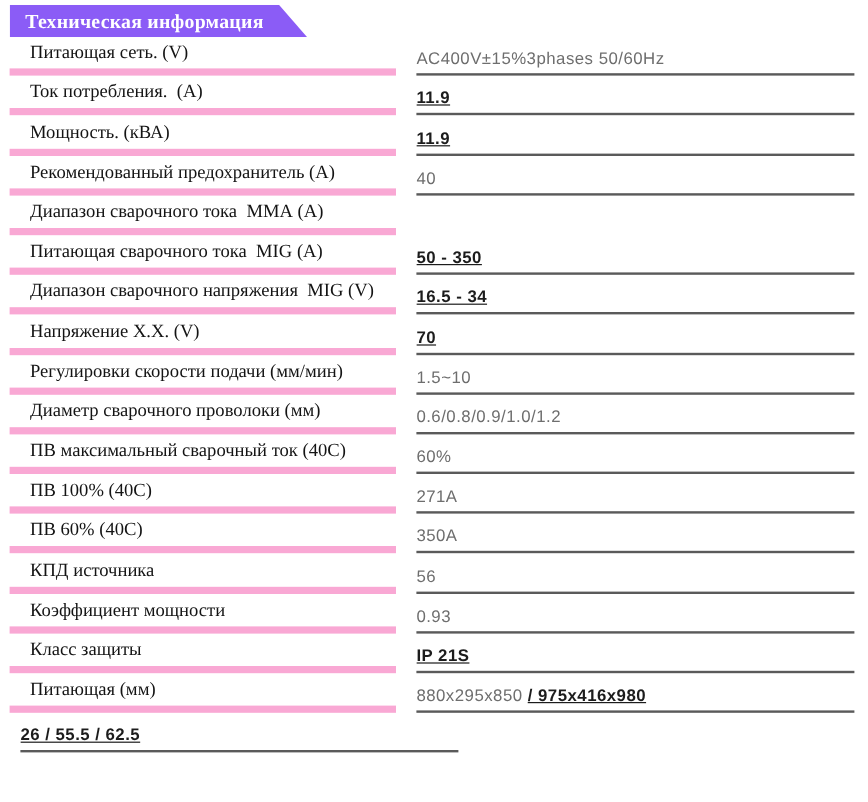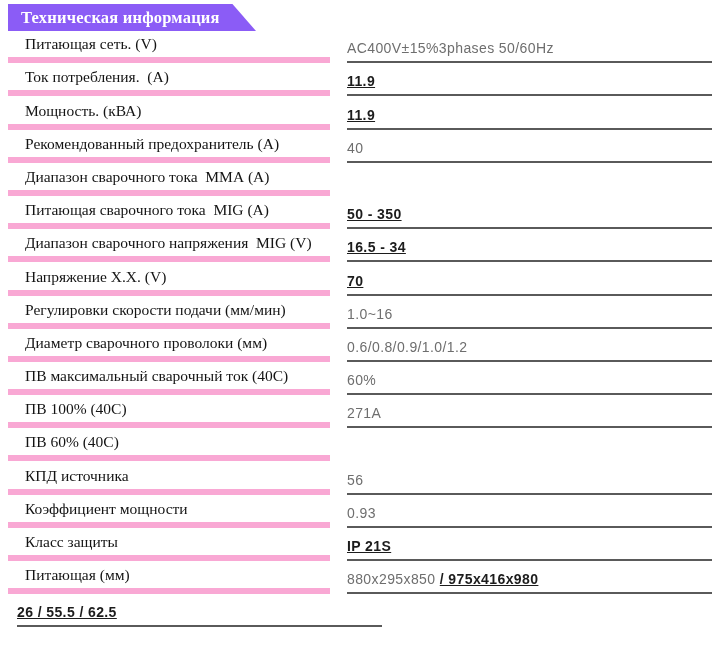--- a/index.html
+++ b/index.html
@@ -126,40 +126,41 @@
         <div class="value-cell"><span class="strong">16.5 - 34</span></div>
       </div>
       <div class="spec-row">
         <div class="label-cell">Напряжение Х.Х. (V)</div>
         <div class="col-gap"></div>
         <div class="value-cell"><span class="strong">70</span></div>
       </div>
       <div class="spec-row">
         <div class="label-cell">Регулировки скорости подачи (мм/мин)</div>
         <div class="col-gap"></div>
-        <div class="value-cell"><span>1.0~16</span></div>
+        <div class="value-cell"><span>1.5~10</span></div>
       </div>
       <div class="spec-row">
         <div class="label-cell">Диаметр сварочного проволоки (мм)</div>
         <div class="col-gap"></div>
         <div class="value-cell"><span>0.6/0.8/0.9/1.0/1.2</span></div>
       </div>
       <div class="spec-row">
         <div class="label-cell">ПВ максимальный сварочный ток (40C)</div>
         <div class="col-gap"></div>
         <div class="value-cell"><span>60%</span></div>
       </div>
       <div class="spec-row">
         <div class="label-cell">ПВ 100% (40C)</div>
         <div class="col-gap"></div>
         <div class="value-cell"><span>271A</span></div>
       </div>
       <div class="spec-row">
         <div class="label-cell">ПВ 60% (40C)</div>
         <div class="col-gap"></div>
+        <div class="value-cell"><span>350A</span></div>
       </div>
       <div class="spec-row">
         <div class="label-cell">КПД источника</div>
         <div class="col-gap"></div>
         <div class="value-cell"><span>56</span></div>
       </div>
       <div class="spec-row">
         <div class="label-cell">Коэффициент мощности</div>
         <div class="col-gap"></div>
         <div class="value-cell"><span>0.93</span></div>

